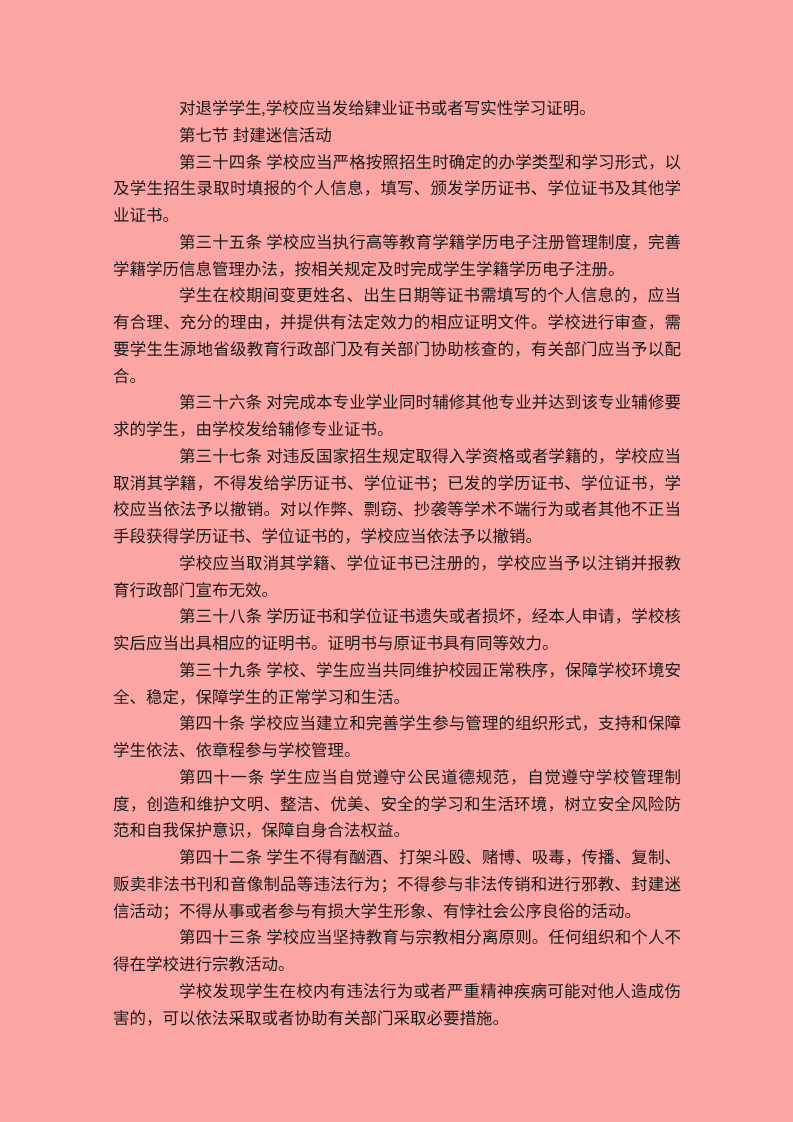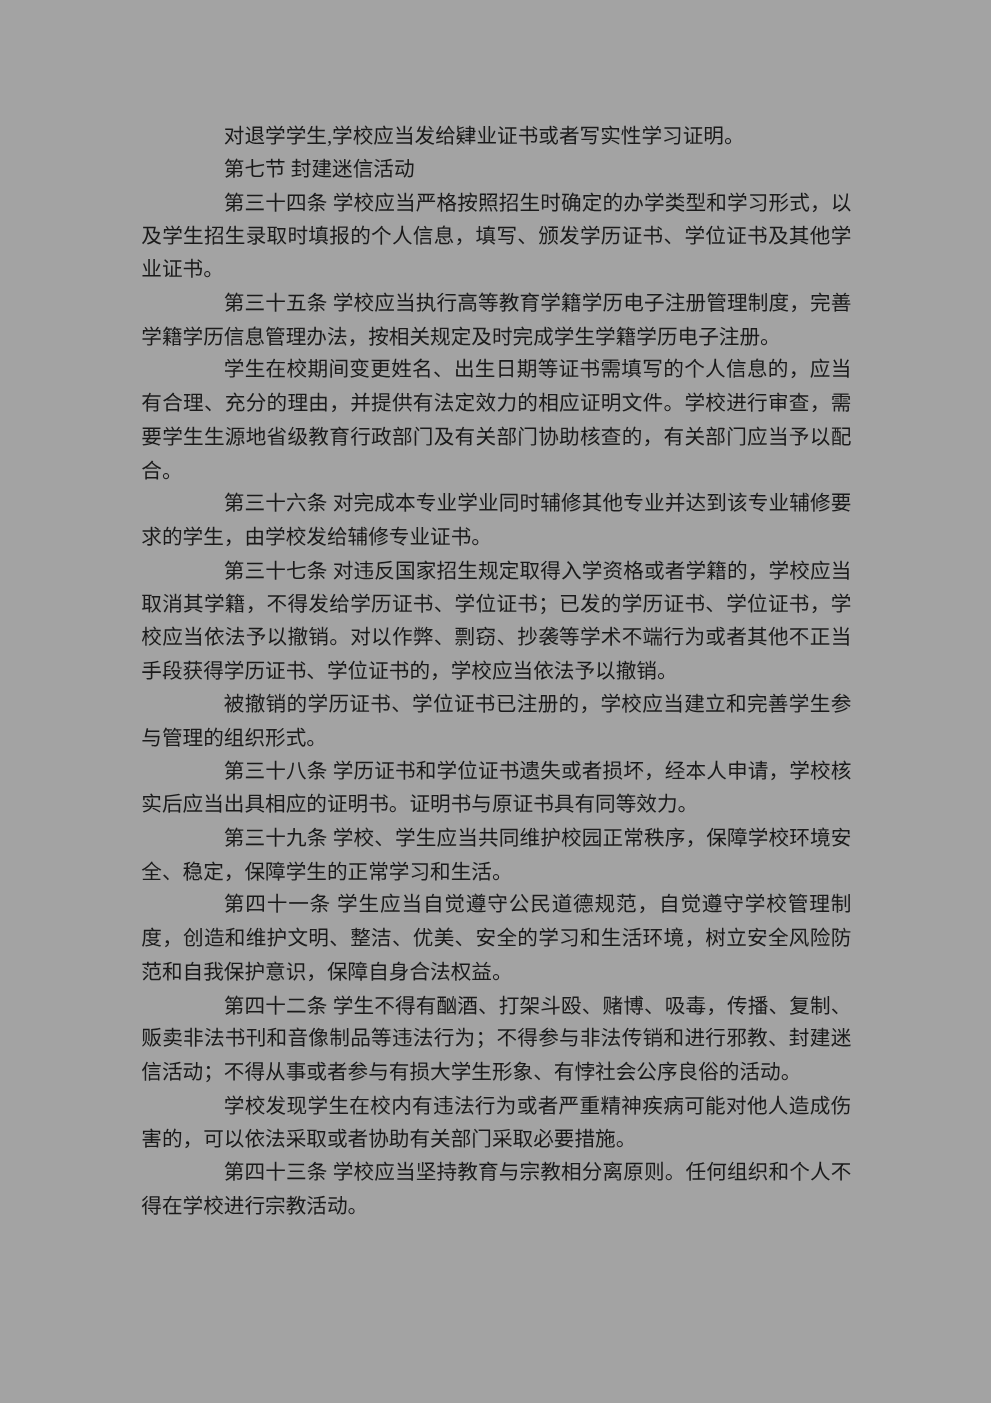--- a/index.html
+++ b/index.html
@@ -30,30 +30,31 @@
   }
   .doc p {
     margin: 0;
     padding: 0;
     text-indent: 4em;
   }
 </style>
 </head>
 <body>
 
-<div class="page" style="background: #a3a3a3;">
+<div class="page" style="background: #fca5a5;">
   <div class="doc" style="color: rgb(26, 26, 26);">
       <p>对退学学生,学校应当发给肄业证书或者写实性学习证明。</p>
       <p>第七节 封建迷信活动</p>
       <p>第三十四条 学校应当严格按照招生时确定的办学类型和学习形式，以及学生招生录取时填报的个人信息，填写、颁发学历证书、学位证书及其他学业证书。</p>
       <p>第三十五条 学校应当执行高等教育学籍学历电子注册管理制度，完善学籍学历信息管理办法，按相关规定及时完成学生学籍学历电子注册。</p>
       <p>学生在校期间变更姓名、出生日期等证书需填写的个人信息的，应当有合理、充分的理由，并提供有法定效力的相应证明文件。学校进行审查，需要学生生源地省级教育行政部门及有关部门协助核查的，有关部门应当予以配合。</p>
       <p>第三十六条 对完成本专业学业同时辅修其他专业并达到该专业辅修要求的学生，由学校发给辅修专业证书。</p>
       <p>第三十七条 对违反国家招生规定取得入学资格或者学籍的，学校应当取消其学籍，不得发给学历证书、学位证书；已发的学历证书、学位证书，学校应当依法予以撤销。对以作弊、剽窃、抄袭等学术不端行为或者其他不正当手段获得学历证书、学位证书的，学校应当依法予以撤销。</p>
-      <p>被撤销的学历证书、学位证书已注册的，学校应当建立和完善学生参与管理的组织形式。</p>
+      <p>学校应当取消其学籍、学位证书已注册的，学校应当予以注销并报教育行政部门宣布无效。</p>
       <p>第三十八条 学历证书和学位证书遗失或者损坏，经本人申请，学校核实后应当出具相应的证明书。证明书与原证书具有同等效力。</p>
       <p>第三十九条 学校、学生应当共同维护校园正常秩序，保障学校环境安全、稳定，保障学生的正常学习和生活。</p>
+      <p>第四十条 学校应当建立和完善学生参与管理的组织形式，支持和保障学生依法、依章程参与学校管理。</p>
       <p>第四十一条 学生应当自觉遵守公民道德规范，自觉遵守学校管理制度，创造和维护文明、整洁、优美、安全的学习和生活环境，树立安全风险防范和自我保护意识，保障自身合法权益。</p>
       <p>第四十二条 学生不得有酗酒、打架斗殴、赌博、吸毒，传播、复制、贩卖非法书刊和音像制品等违法行为；不得参与非法传销和进行邪教、封建迷信活动；不得从事或者参与有损大学生形象、有悖社会公序良俗的活动。</p>
+      <p>第四十三条 学校应当坚持教育与宗教相分离原则。任何组织和个人不得在学校进行宗教活动。</p>
       <p>学校发现学生在校内有违法行为或者严重精神疾病可能对他人造成伤害的，可以依法采取或者协助有关部门采取必要措施。</p>
-      <p>第四十三条 学校应当坚持教育与宗教相分离原则。任何组织和个人不得在学校进行宗教活动。</p>
     </div>
 </div>
 
 </body></html>

